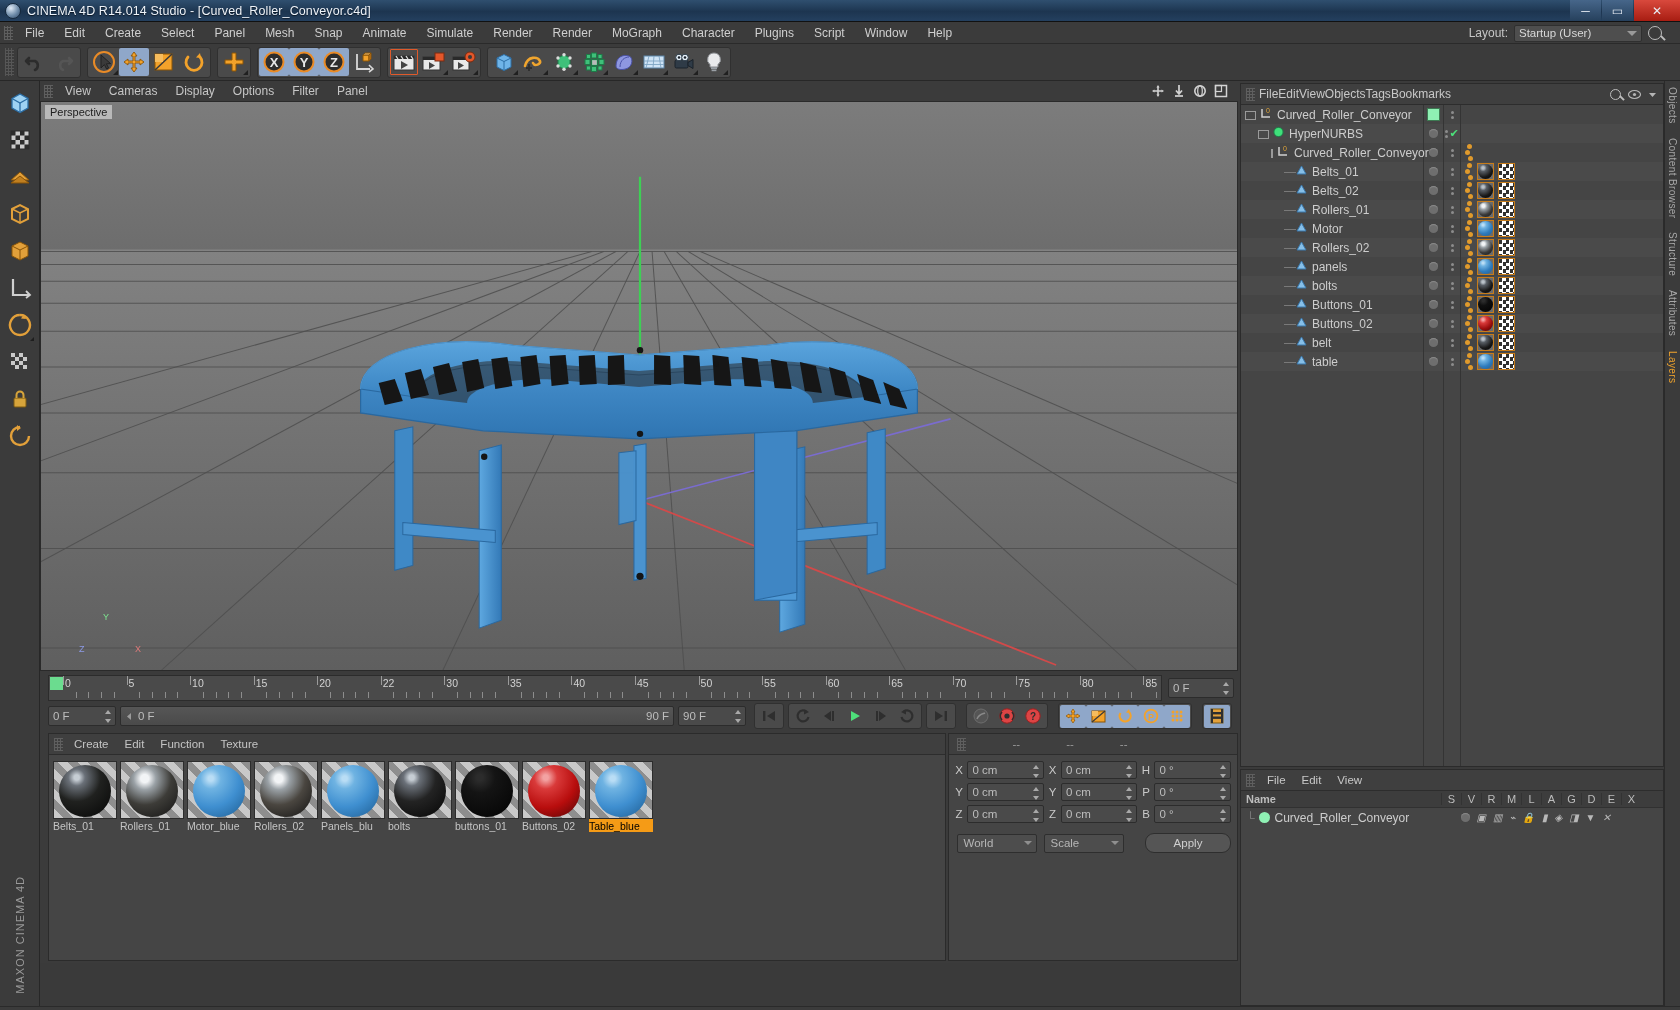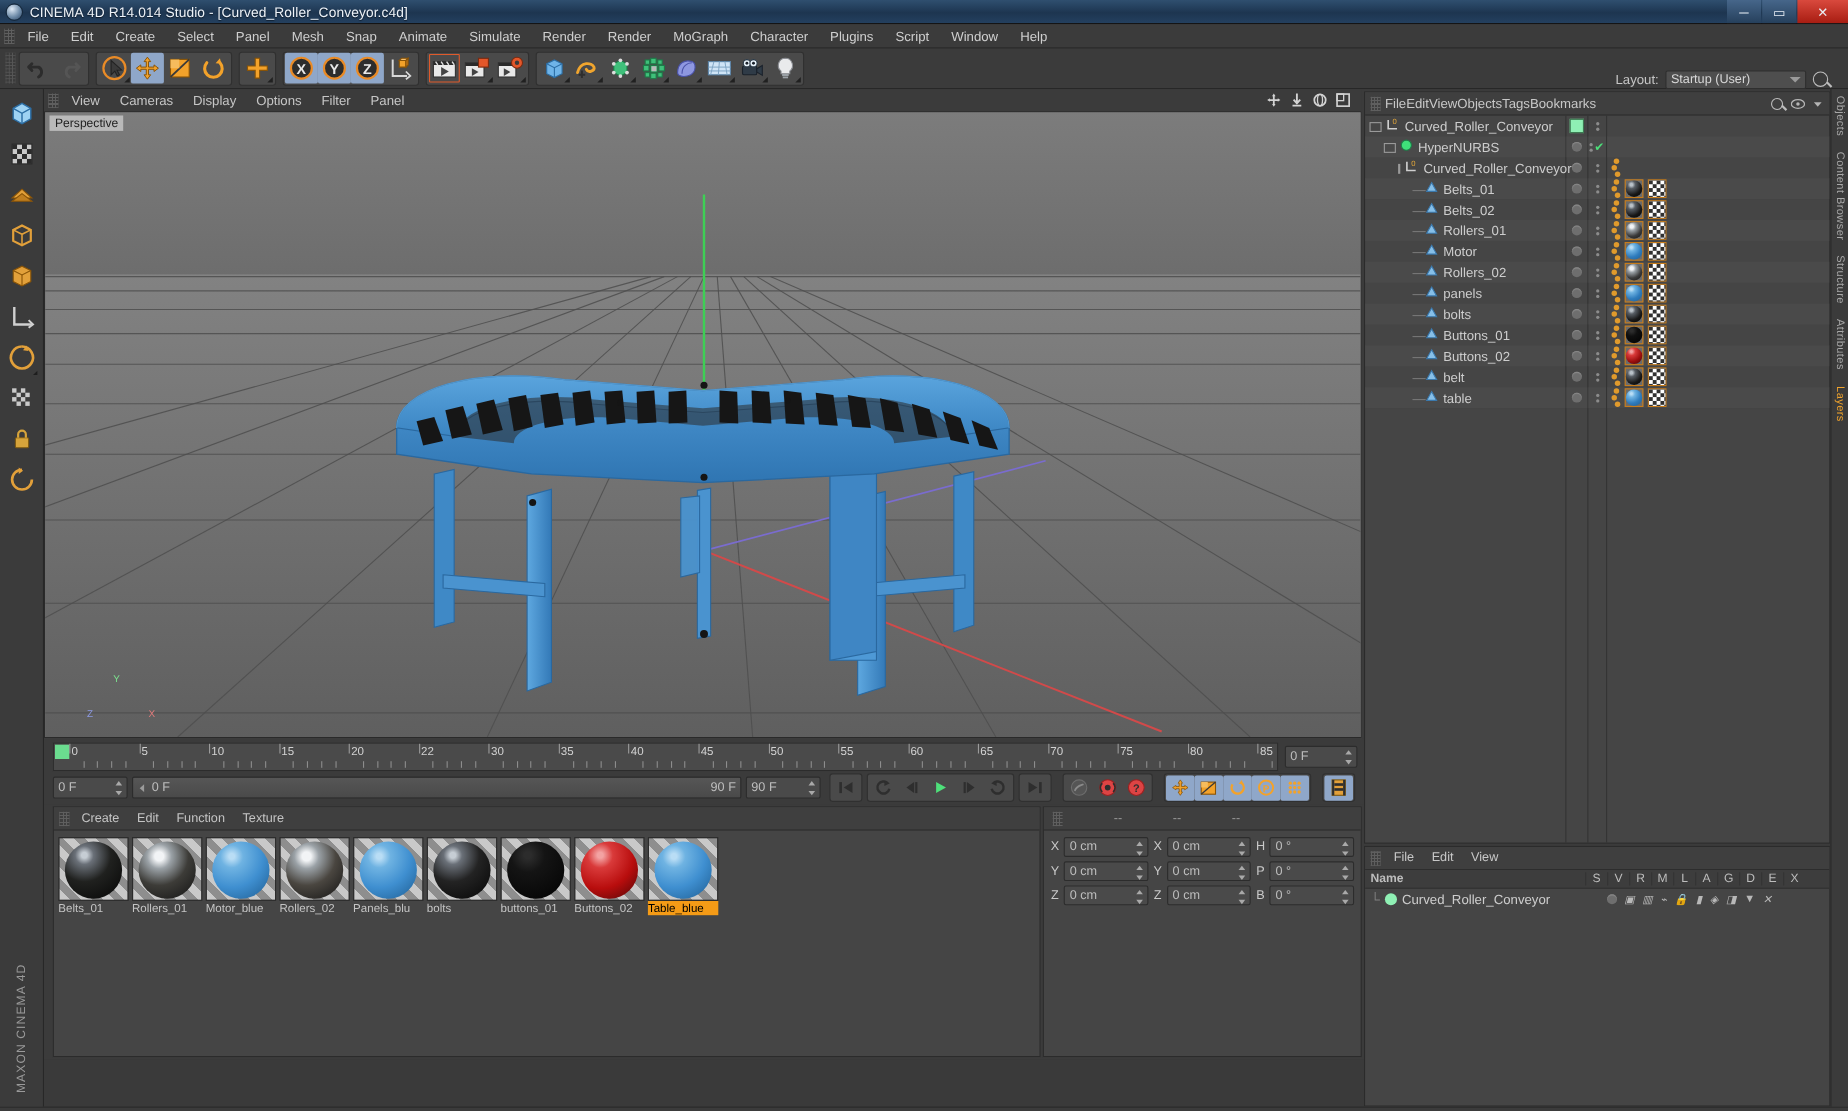--- a/index.html
+++ b/index.html
@@ -16,21 +16,21 @@
   .wbtn { width:31px; height:21px; margin-left:1px; display:flex; align-items:center; justify-content:center;
     color:#e9eef5; font-size:12px; background:linear-gradient(to bottom,#4b6versa,#2a4563); }
   .wbtn.min { background:linear-gradient(to bottom,#46668a,#26405c); }
   .wbtn.max { background:linear-gradient(to bottom,#46668a,#26405c); }
   .wbtn.cls { background:linear-gradient(to bottom,#d9493d,#a81d12); width:46px; }
 
   
   .menubar { height:22px; background:#3b3b3b; display:flex; align-items:center;
     border-bottom:1px solid #2a2a2a; position:relative; }
   .menubar .mi { padding:0 10px; height:22px; line-height:22px; color:#cfcfcf; font-size:12px; }
-  .layoutbox { position:absolute; right:18px; top:0; height:22px; display:flex; align-items:center; gap:6px;margin-top:39px; }
+  .layoutbox { position:absolute; right:18px; top:0; height:22px; display:flex; align-items:center; gap:6px; }
   .layoutbox .lb-lbl { color:#c6c6c6; font-size:12px; }
   .lsel { width:128px; height:17px; background:#4e4e4e; border:1px solid #2f2f2f; border-radius:2px;
     display:flex; align-items:center; padding:0 4px; font-size:11.5px; color:#d8d8d8; position:relative; }
   .lsel .arrow { position:absolute; right:4px; width:0;height:0;border-left:5px solid transparent;
     border-right:5px solid transparent;border-top:5px solid #9a9a9a; }
   .mag { width:14px; height:14px; border:1.6px solid #bdbdbd; border-radius:50%; position:relative; }
   .mag:after{content:"";position:absolute;width:6px;height:1.8px;background:#bdbdbd;transform:rotate(45deg);right:-5px;bottom:0;}
 
   
   .toolbar { height:37px; background:#3b3b3b; display:flex; align-items:center; padding-left:2px;
@@ -1064,20 +1064,31 @@
               <div class="cplbl">B</div>
               <div class="fld cpfield">
                 <span>0 °</span>
                 <span class="spin">
                   <i class="u"></i>
                   <i class="d"></i>
                 </span>
               </div>
             </div>
           </div>
+        <div class="cpbtns">
+          <div class="cpsel">
+            <span>World</span>
+            <span class="arrow"></span>
+          </div>
+          <div class="cpsel">
+            <span>Scale</span>
+            <span class="arrow"></span>
+          </div>
+          <div class="applybtn">Apply</div>
+        </div>
       </div>
     </div>
   </div>
 
   <div class="rightcol">
 
     <div class="objpanel">
       <div class="ompanelmenu">
         <div style="width:9px;height:13px;margin:0 4px 0 5px;background-image:repeating-linear-gradient(0deg,#5f5f5f 0 1px,transparent 1px 3px),repeating-linear-gradient(90deg,#5f5f5f 0 1px,transparent 1px 3px);"></div>
         <div class="mi">File</div>

